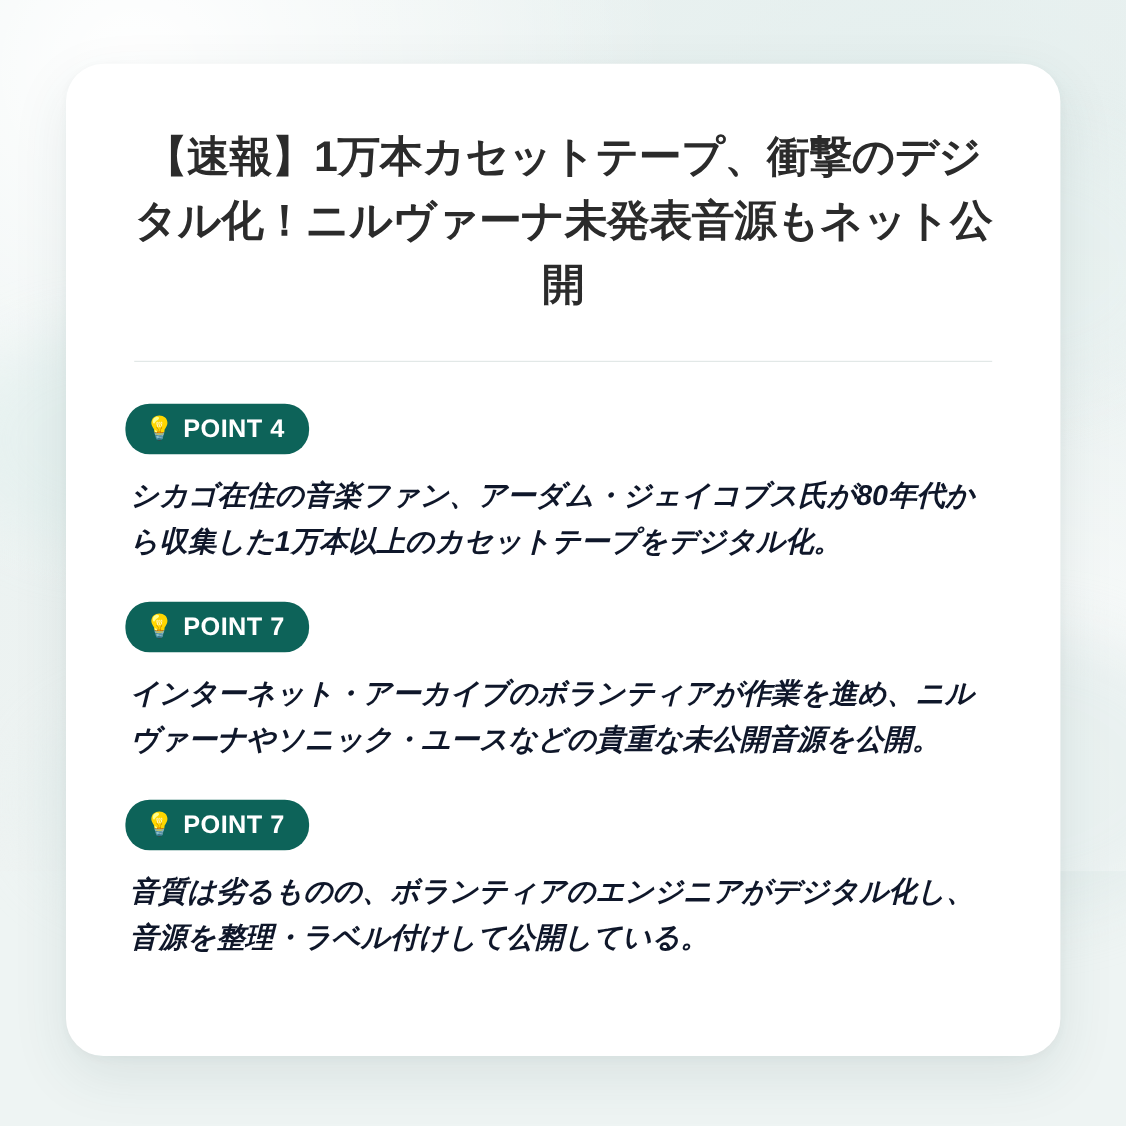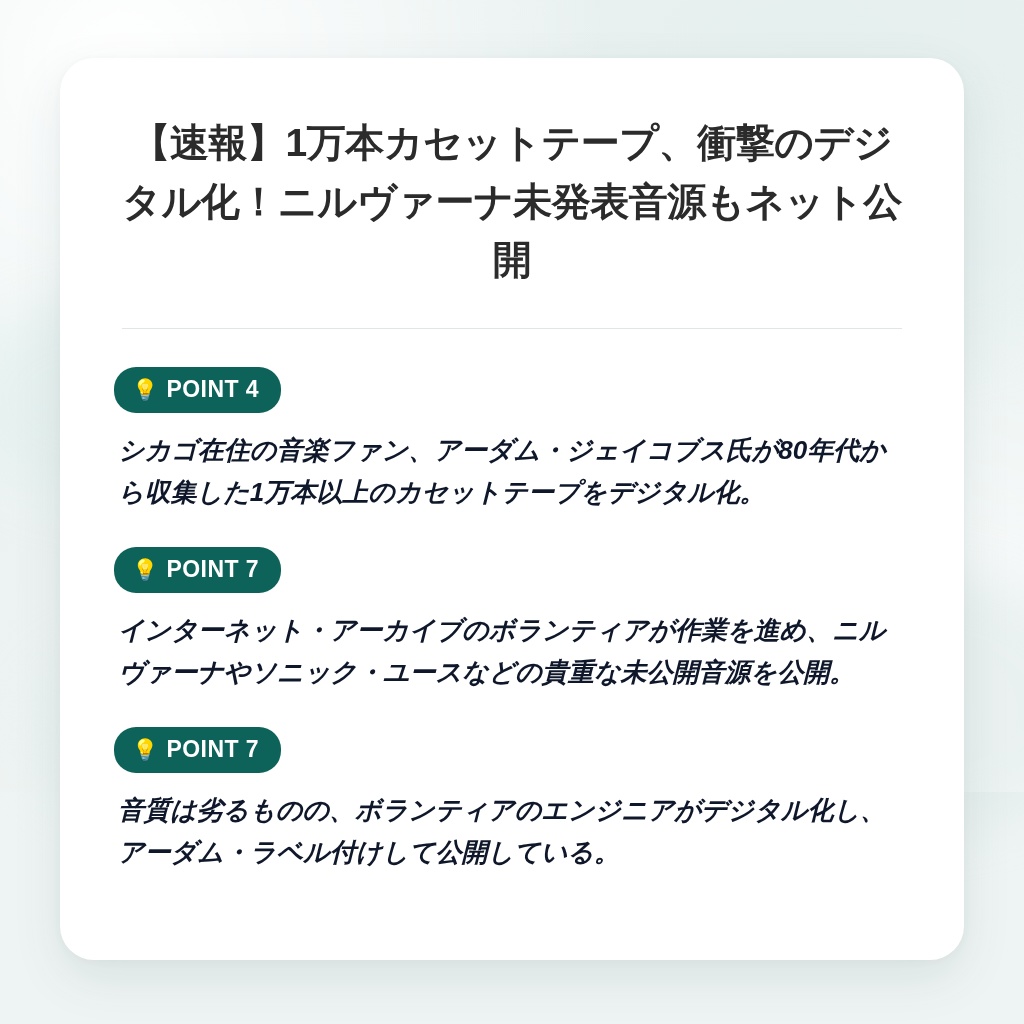--- a/index.html
+++ b/index.html
@@ -142,18 +142,18 @@
           <span>POINT 7</span>
         </div>
         <p class="point-text">インターネット・アーカイブのボランティアが作業を進め、ニルヴァーナやソニック・ユースなどの貴重な未公開音源を公開。</p>
       </div>
 
       <div class="point-block">
         <div class="badge">
           <span class="bulb">💡</span>
           <span>POINT 7</span>
         </div>
-        <p class="point-text">音質は劣るものの、ボランティアのエンジニアがデジタル化し、アーダム・ラベル付けして公開している。</p>
+        <p class="point-text">音質は劣るものの、ボランティアのエンジニアがデジタル化し、音源を整理・ラベル付けして公開している。</p>
       </div>
 
     </div>
   </div>
 </div>
 
 </body></html>

